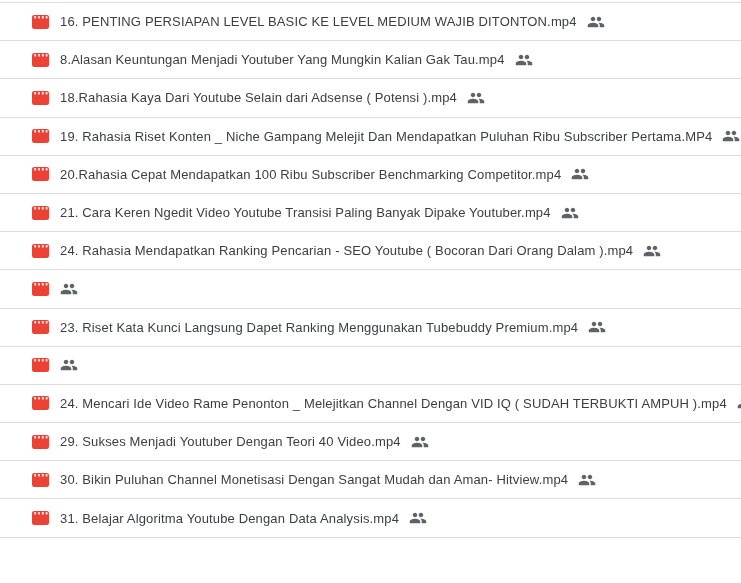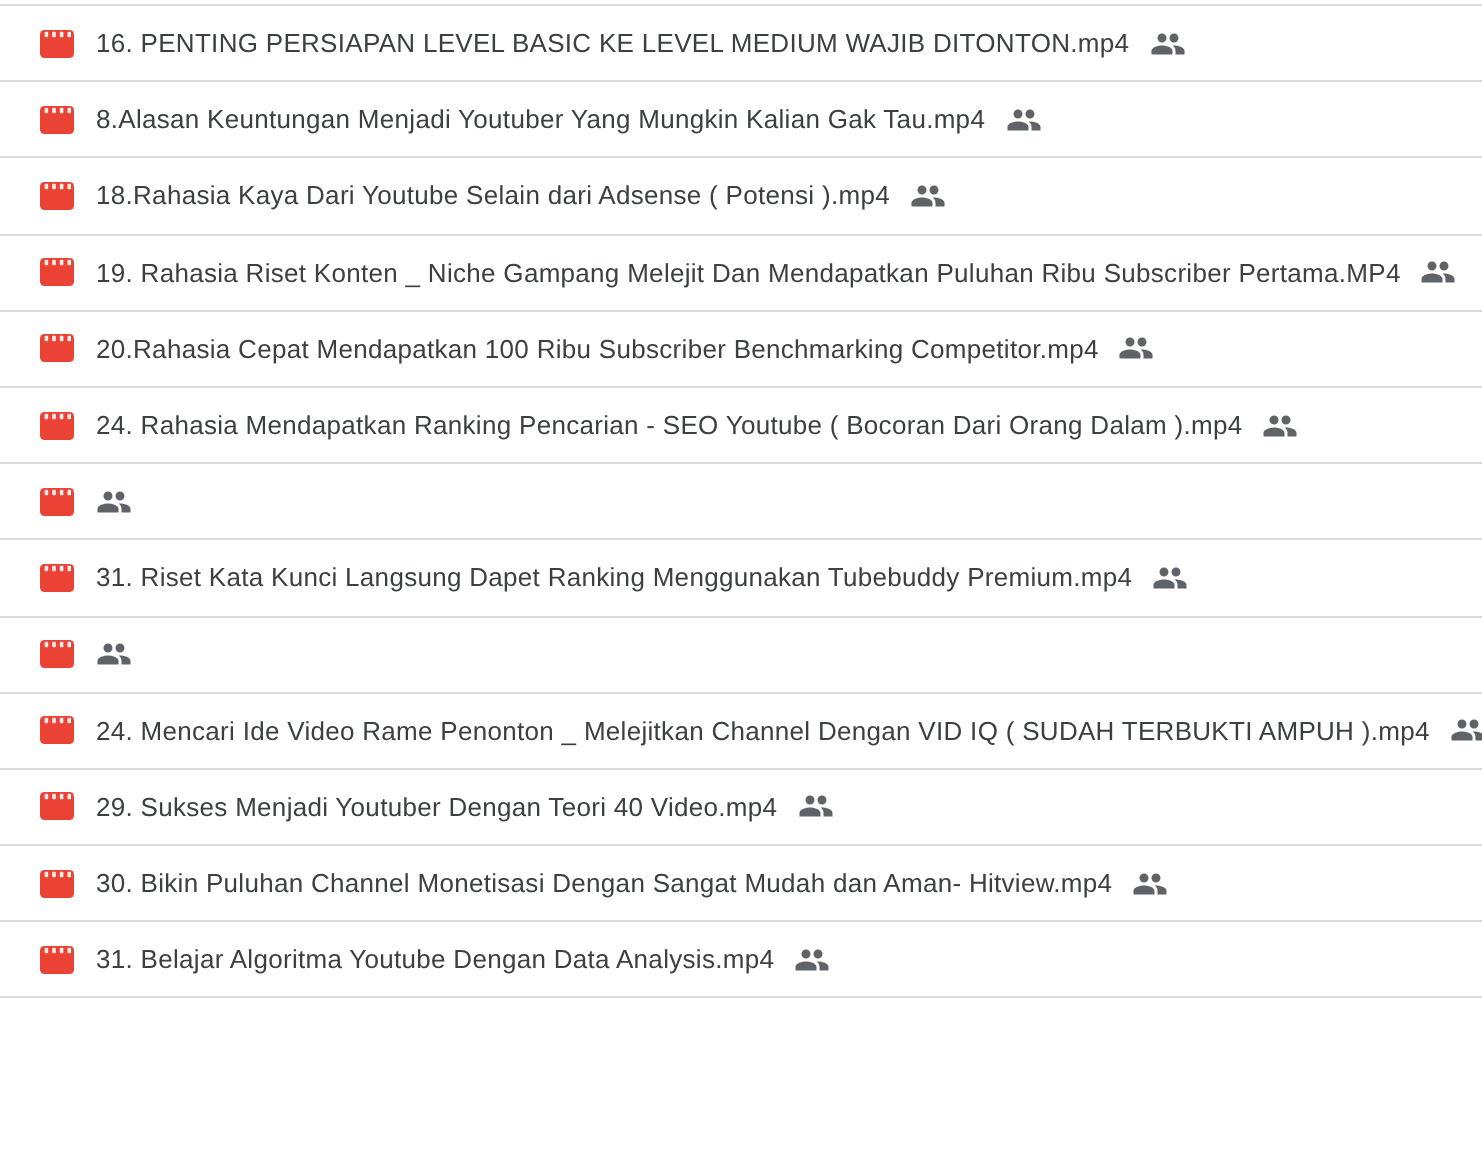--- a/index.html
+++ b/index.html
@@ -18,21 +18,21 @@
     width:741px;
     margin-top:2px;
     border-top:1px solid var(--divider);
     background:var(--bg);
   }
   .file-row{
     box-sizing:border-box;
     height:38.2px;
     display:flex;
     align-items:center;
-    padding-left:20px;
+    padding-left:32px;
     border-bottom:1px solid var(--divider);
     background:var(--bg);
     cursor:pointer;
   }
   .file-icon{
     flex:0 0 auto;
     width:17px;height:14px;
     display:flex;align-items:center;justify-content:center;
     margin-right:11px;
   }
@@ -137,20 +137,37 @@
       </svg>
     </span>
     <span class="file-name">20.Rahasia Cepat Mendapatkan 100 Ribu Subscriber Benchmarking Competitor.mp4</span>
     <span class="shared-icon" style="color: rgb(95, 99, 104);">
       <svg width="18" height="18" viewBox="0 0 24 24" aria-hidden="true">
         <path fill="currentColor" d="M16 11c1.66 0 2.99-1.34 2.99-3S17.66 5 16 5c-1.66 0-3 1.34-3 3s1.34 3 3 3zm-8 0c1.66 0 2.99-1.34 2.99-3S9.66 5 8 5C6.34 5 5 6.34 5 8s1.34 3 3 3zm0 2c-2.33 0-7 1.17-7 3.5V19h14v-2.5c0-2.33-4.67-3.5-7-3.5zm8 0c-.29 0-.62.02-.97.05 1.16.84 1.97 1.97 1.97 3.45V19h6v-2.5c0-2.33-4.67-3.5-7-3.5z"></path>
       </svg>
     </span>
   </div>
 
+  <div class="file-row">
+    <span class="file-icon" style="color: rgb(234, 67, 53);">
+      <svg width="17" height="14" viewBox="0 0 17 14" aria-hidden="true">
+        <rect x="0" y="0" width="17" height="14" rx="2.2" fill="currentColor"></rect>
+        <rect x="2.3" y="0.9" width="1.8" height="2.7" rx="0.5" fill="#ffffff" opacity="0.9"></rect>
+        <rect x="6.1" y="0.9" width="1.8" height="2.7" rx="0.5" fill="#ffffff" opacity="0.9"></rect>
+        <rect x="9.9" y="0.9" width="1.8" height="2.7" rx="0.5" fill="#ffffff" opacity="0.9"></rect>
+        <rect x="13.7" y="0.9" width="1.8" height="2.7" rx="0.5" fill="#ffffff" opacity="0.9"></rect>
+      </svg>
+    </span>
+    <span class="file-name">21. Cara Keren Ngedit Video Youtube Transisi Paling Banyak Dipake Youtuber.mp4</span>
+    <span class="shared-icon" style="color: rgb(95, 99, 104);">
+      <svg width="18" height="18" viewBox="0 0 24 24" aria-hidden="true">
+        <path fill="currentColor" d="M16 11c1.66 0 2.99-1.34 2.99-3S17.66 5 16 5c-1.66 0-3 1.34-3 3s1.34 3 3 3zm-8 0c1.66 0 2.99-1.34 2.99-3S9.66 5 8 5C6.34 5 5 6.34 5 8s1.34 3 3 3zm0 2c-2.33 0-7 1.17-7 3.5V19h14v-2.5c0-2.33-4.67-3.5-7-3.5zm8 0c-.29 0-.62.02-.97.05 1.16.84 1.97 1.97 1.97 3.45V19h6v-2.5c0-2.33-4.67-3.5-7-3.5z"></path>
+      </svg>
+    </span>
+  </div>
 
 
   <div class="file-row">
     <span class="file-icon" style="color: rgb(234, 67, 53);">
       <svg width="17" height="14" viewBox="0 0 17 14" aria-hidden="true">
         <rect x="0" y="0" width="17" height="14" rx="2.2" fill="currentColor"></rect>
         <rect x="2.3" y="0.9" width="1.8" height="2.7" rx="0.5" fill="#ffffff" opacity="0.9"></rect>
         <rect x="6.1" y="0.9" width="1.8" height="2.7" rx="0.5" fill="#ffffff" opacity="0.9"></rect>
         <rect x="9.9" y="0.9" width="1.8" height="2.7" rx="0.5" fill="#ffffff" opacity="0.9"></rect>
         <rect x="13.7" y="0.9" width="1.8" height="2.7" rx="0.5" fill="#ffffff" opacity="0.9"></rect>
@@ -184,21 +201,21 @@
   <div class="file-row">
     <span class="file-icon" style="color: rgb(234, 67, 53);">
       <svg width="17" height="14" viewBox="0 0 17 14" aria-hidden="true">
         <rect x="0" y="0" width="17" height="14" rx="2.2" fill="currentColor"></rect>
         <rect x="2.3" y="0.9" width="1.8" height="2.7" rx="0.5" fill="#ffffff" opacity="0.9"></rect>
         <rect x="6.1" y="0.9" width="1.8" height="2.7" rx="0.5" fill="#ffffff" opacity="0.9"></rect>
         <rect x="9.9" y="0.9" width="1.8" height="2.7" rx="0.5" fill="#ffffff" opacity="0.9"></rect>
         <rect x="13.7" y="0.9" width="1.8" height="2.7" rx="0.5" fill="#ffffff" opacity="0.9"></rect>
       </svg>
     </span>
-    <span class="file-name">31. Riset Kata Kunci Langsung Dapet Ranking Menggunakan Tubebuddy Premium.mp4</span>
+    <span class="file-name">23. Riset Kata Kunci Langsung Dapet Ranking Menggunakan Tubebuddy Premium.mp4</span>
     <span class="shared-icon" style="color: rgb(95, 99, 104);">
       <svg width="18" height="18" viewBox="0 0 24 24" aria-hidden="true">
         <path fill="currentColor" d="M16 11c1.66 0 2.99-1.34 2.99-3S17.66 5 16 5c-1.66 0-3 1.34-3 3s1.34 3 3 3zm-8 0c1.66 0 2.99-1.34 2.99-3S9.66 5 8 5C6.34 5 5 6.34 5 8s1.34 3 3 3zm0 2c-2.33 0-7 1.17-7 3.5V19h14v-2.5c0-2.33-4.67-3.5-7-3.5zm8 0c-.29 0-.62.02-.97.05 1.16.84 1.97 1.97 1.97 3.45V19h6v-2.5c0-2.33-4.67-3.5-7-3.5z"></path>
       </svg>
     </span>
   </div>
 
   <div class="file-row">
     <span class="file-icon" style="color: rgb(234, 67, 53);">
       <svg width="17" height="14" viewBox="0 0 17 14" aria-hidden="true">

